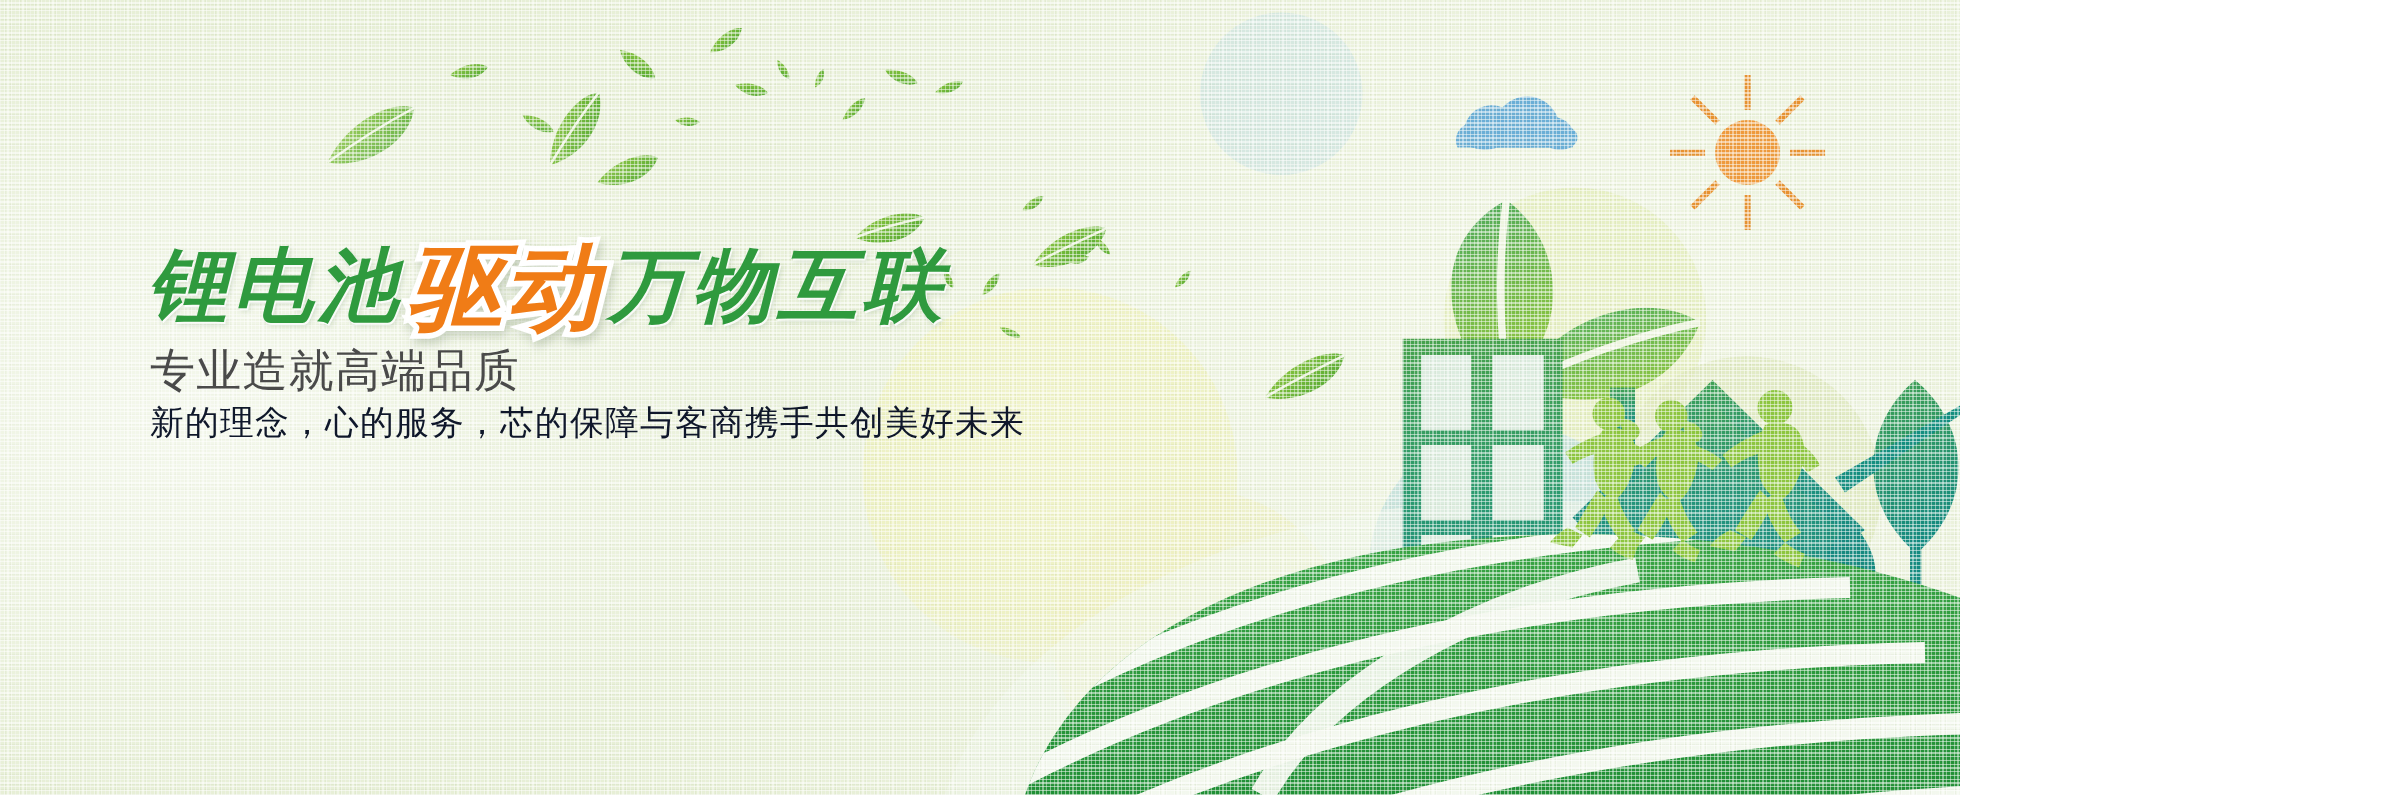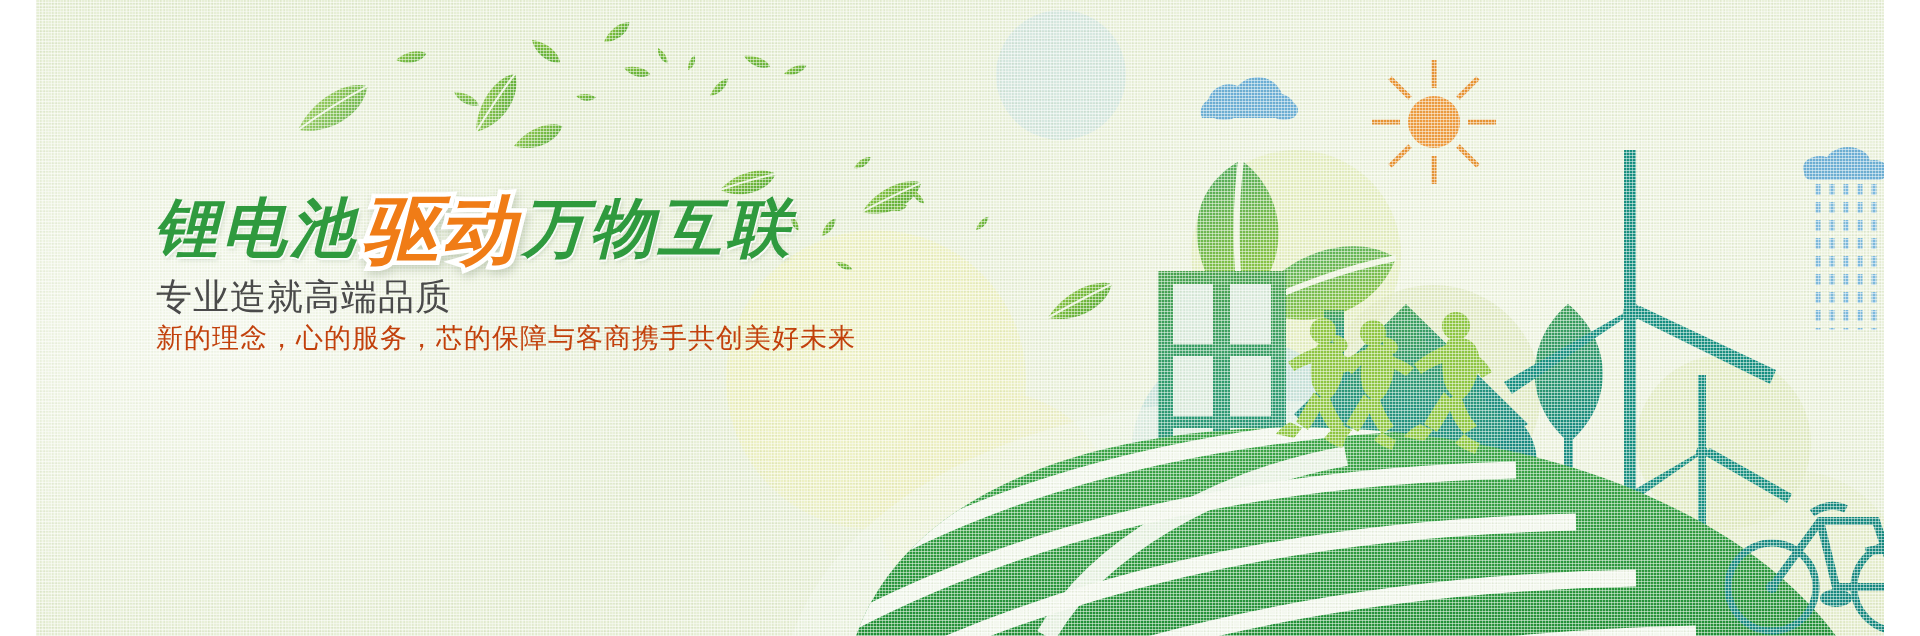--- a/index.html
+++ b/index.html
@@ -6,25 +6,24 @@
     margin: 0;
     padding: 0;
     background: #ffffff;
   }
   body {
     font-family: "Liberation Sans", sans-serif;
   }
 
   #banner {
     position: relative;
-    width: 1848px;
+    width: 1568px;
     height: 636px;
     overflow: hidden;
     background: #eef3e0;
-    margin-left: 36px;
   }
 
   
   .bg-base {
     position: absolute;
     inset: 0;
     background:
       radial-gradient(ellipse 900px 560px at 78% 45%, #f0f5e3 0%, #eaf1db 55%, #e7efd6 100%),
       linear-gradient(180deg, #edf3e2 0%, #eaf1dc 45%, #e9f0da 100%);
   }
@@ -122,21 +121,21 @@
     font-size: 36px;
     color: #4a4a4a;
     letter-spacing: 1px;
     font-family: "DejaVu Sans", "Liberation Sans", sans-serif;
   }
   .subline-2 {
     position: absolute;
     left: 120px;
     top: 320px;
     font-size: 27px;
-    color: #c2410c;
+    color: #0f172a;
     letter-spacing: 1px;
     font-family: "DejaVu Sans", "Liberation Sans", sans-serif;
   }
 
   
   .illus {
     position: absolute;
     left: 0; top: 0;
     width: 1920px; height: 636px;
     pointer-events: none;

